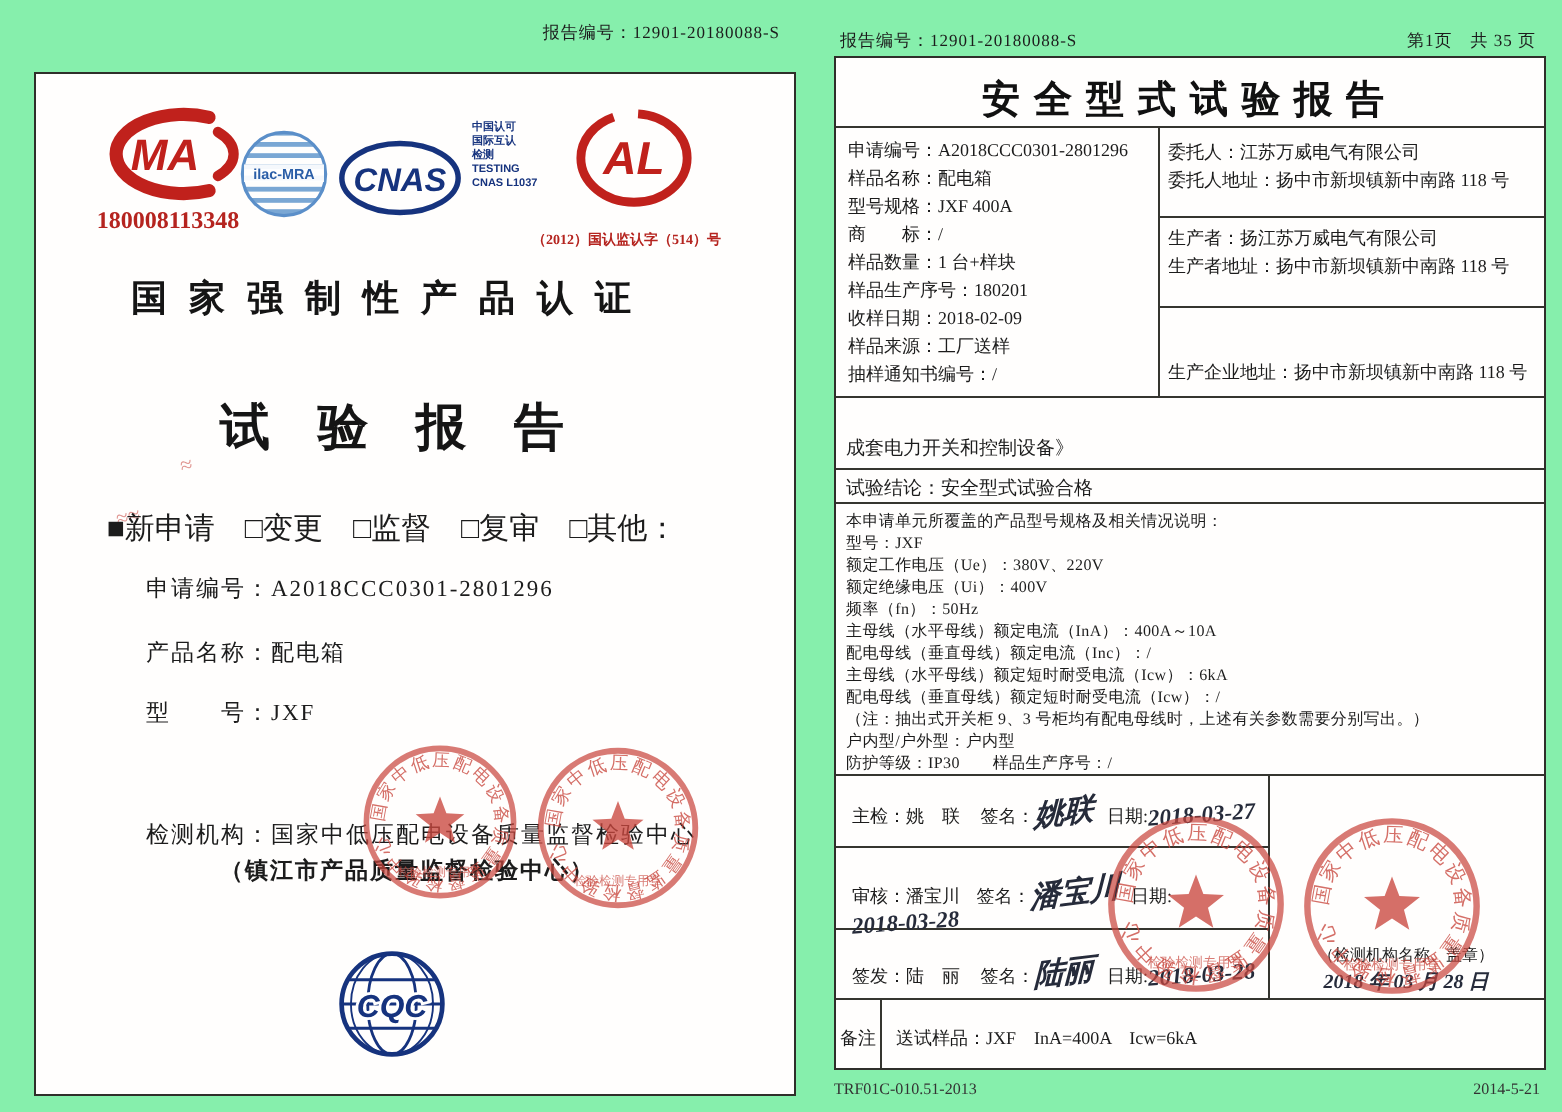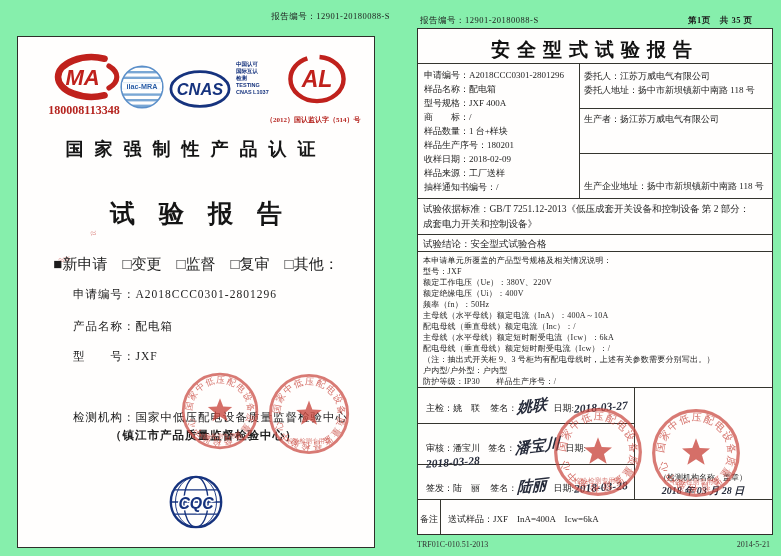--- a/index.html
+++ b/index.html
@@ -1,21 +1,21 @@
 <!DOCTYPE html>
 <html><head>
 <meta charset="utf-8">
 <style>
   html,body{margin:0;padding:0;background:#f6f6f4;}
   .canvas{position:relative;width:781px;height:556px;background:#86efac;overflow:hidden;
           font-family:"Liberation Serif","DejaVu Serif",serif;color:#1c1c1c;font-size:9px;}
   .abs{position:absolute;}
   .hline{position:absolute;height:1px;background:#35352f;}
   .vline{position:absolute;width:1px;background:#35352f;}
-  .lbox{position:absolute;left:17px;top:36px;width:356px;height:510px;border:1.5px solid #2f2f2a;background:#fffefd;}
+  .lbox{position:absolute;left:17px;top:36px;width:356px;height:510px;border:1.5px solid #2f2f2a;background:#fffefd;padding-left:23px;}
   .rtable{position:absolute;left:417px;top:28px;width:354px;height:505px;border:1.5px solid #2f2f2a;background:#fffefd;}
   .center{text-align:center;}
   .red{color:#b5241f;}
   .rtitle{font-size:19px;font-weight:bold;letter-spacing:7px;color:#111;}
   .ltitle1{font-size:18px;letter-spacing:11px;color:#151515;font-weight:600;}
   .ltitle2{font-size:25px;letter-spacing:24px;color:#151515;font-weight:600;}
   .field{font-size:11.5px;letter-spacing:1px;}
   .cell{font-size:9px;white-space:nowrap;}
   .cov{font-size:8px;white-space:nowrap;letter-spacing:.2px;}
   .hand{font-style:italic;color:#262b3a;font-weight:bold;}
@@ -103,21 +103,21 @@
       <ellipse cx="30" cy="30" rx="13" ry="27" stroke="#16337e" stroke-width="1.5" fill="none"></ellipse>
       <ellipse cx="30" cy="30" rx="22" ry="27" stroke="#16337e" stroke-width="1" fill="none"></ellipse>
       <line x1="7" y1="17" x2="53" y2="17" stroke="#16337e" stroke-width="1.5"></line>
       <line x1="3" y1="30" x2="57" y2="30" stroke="#16337e" stroke-width="1.5"></line>
       <line x1="7" y1="43" x2="53" y2="43" stroke="#16337e" stroke-width="1.5"></line>
       <text x="30" y="37" text-anchor="middle" font-family="Liberation Sans, sans-serif" font-style="italic" font-weight="bold" font-size="17" fill="#16337e" stroke="#ffffff" stroke-width="3" paint-order="stroke">CQC</text>
     </svg>
   </div>
 
   <div class="abs rhead" style="left:420px;top:15px;">报告编号：12901-20180088-S</div>
-  <div class="abs rhead" style="left:688px;top:15px;width:80px;text-align:left;font-weight:bold;">第1页　共 35 页</div>
+  <div class="abs rhead" style="left:688px;top:15px;width:80px;text-align:right;">第1页　共 35 页</div>
 
   <div class="rtable">
 
     <div class="abs rtitle center" style="left:0;top:8px;width:354px;">安全型式试验报告</div>
     <div class="hline" style="left:0;top:34px;width:354px;"></div>
 
     <div class="vline" style="left:161px;top:34px;height:135px;"></div>
 
     <div class="abs cell" style="left:6px;top:40px;">申请编号：A2018CCC0301-2801296</div>
     <div class="abs cell" style="left:6px;top:54px;">样品名称：配电箱</div>
@@ -126,26 +126,26 @@
     <div class="abs cell" style="left:6px;top:96px;">样品数量：1 台+样块</div>
     <div class="abs cell" style="left:6px;top:110px;">样品生产序号：180201</div>
     <div class="abs cell" style="left:6px;top:124px;">收样日期：2018-02-09</div>
     <div class="abs cell" style="left:6px;top:138px;">样品来源：工厂送样</div>
     <div class="abs cell" style="left:6px;top:152px;">抽样通知书编号：/</div>
 
     <div class="abs cell" style="left:166px;top:41px;">委托人：江苏万威电气有限公司</div>
     <div class="abs cell" style="left:166px;top:55px;">委托人地址：扬中市新坝镇新中南路 118 号</div>
     <div class="hline" style="left:161px;top:79px;width:193px;"></div>
     <div class="abs cell" style="left:166px;top:84px;">生产者：扬江苏万威电气有限公司</div>
+    <div class="abs cell" style="left:166px;top:98px;">生产者地址：扬中市新坝镇新中南路 118 号</div>
     <div class="hline" style="left:161px;top:124px;width:193px;"></div>
     <div class="abs cell" style="left:166px;top:151px;">生产企业地址：扬中市新坝镇新中南路 118 号</div>
 
     <div class="hline" style="left:0;top:169px;width:354px;"></div>
 
-    <div class="abs cell" style="left:5px;top:174px;font-size:9.5px;">试验依据标准：GB/T 7251.12-2013《低压成套开关设备和控制设备 第 2 部分：</div>
     <div class="abs cell" style="left:5px;top:189px;font-size:9.5px;">成套电力开关和控制设备》</div>
     <div class="hline" style="left:0;top:205px;width:354px;"></div>
 
     <div class="abs cell" style="left:5px;top:209px;font-size:9.5px;">试验结论：安全型式试验合格</div>
     <div class="hline" style="left:0;top:222px;width:354px;"></div>
 
     <div class="abs cov" style="left:5px;top:226px;">本申请单元所覆盖的产品型号规格及相关情况说明：</div>
     <div class="abs cov" style="left:5px;top:237px;">型号：JXF</div>
     <div class="abs cov" style="left:5px;top:248px;">额定工作电压（Ue）：380V、220V</div>
     <div class="abs cov" style="left:5px;top:259px;">额定绝缘电压（Ui）：400V</div>

